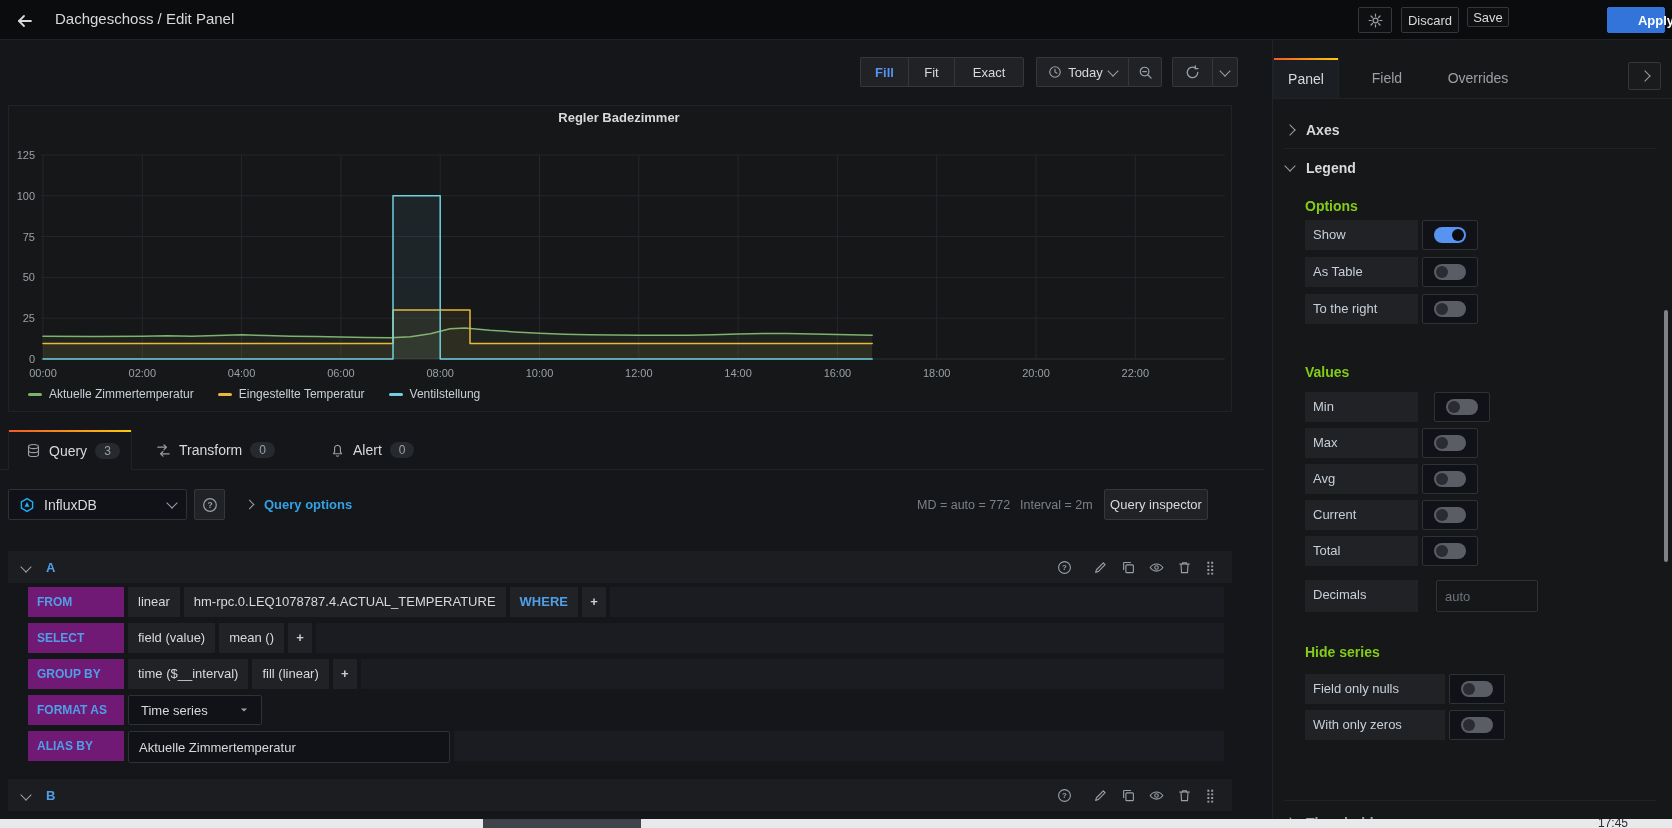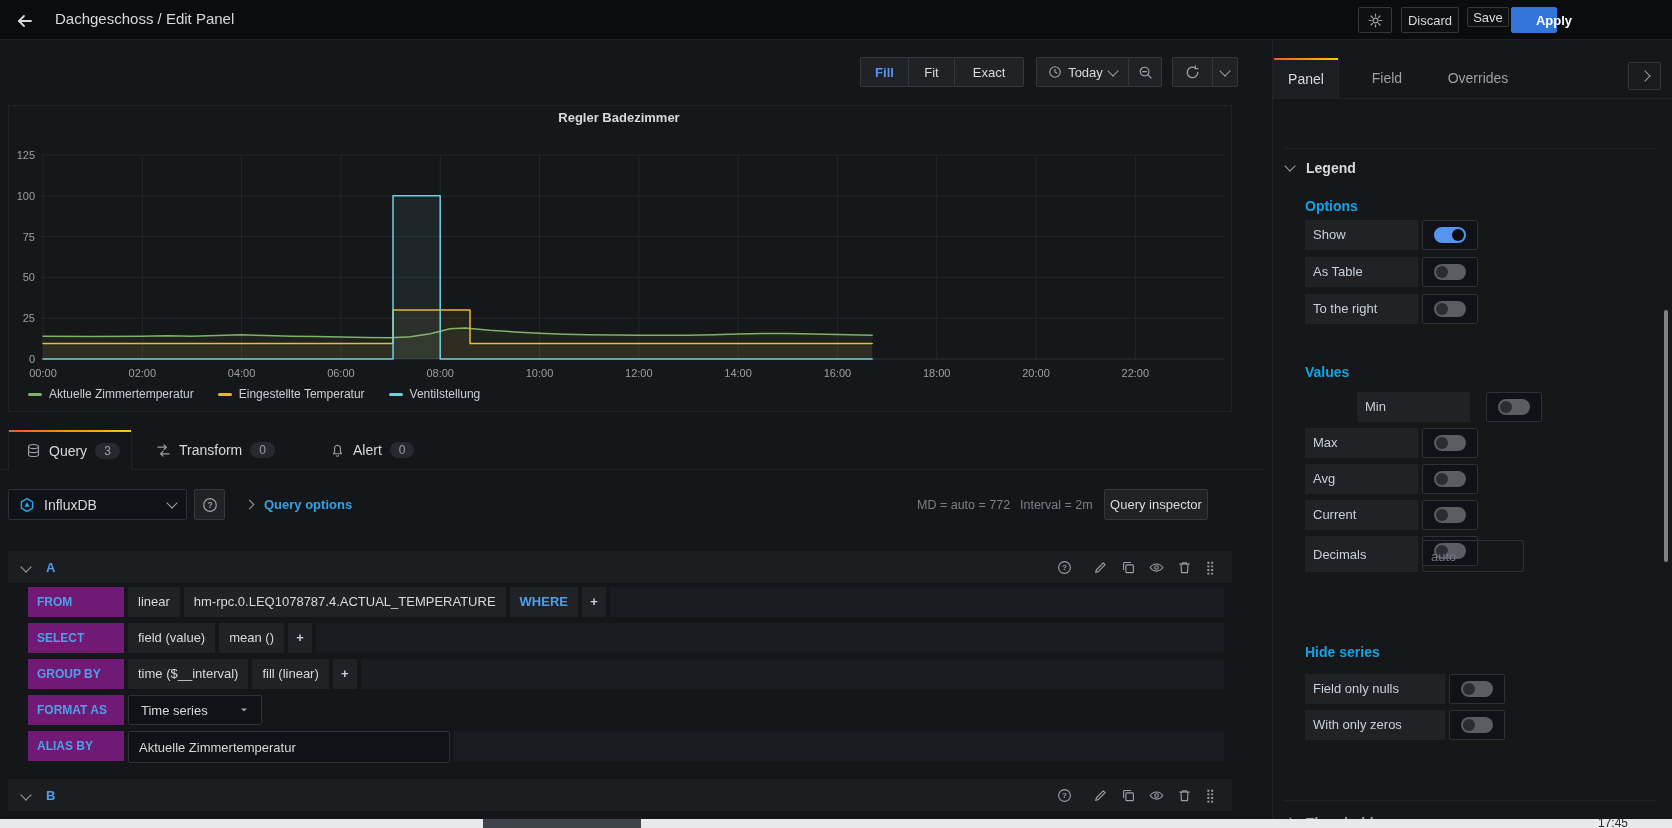--- a/index.html
+++ b/index.html
@@ -33,21 +33,21 @@
   .qcard-hdr{background:#1b1d21;display:flex;align-items:center;}
   .refid{color:#4f9fe8;font-size:13px;font-weight:700;}
   .iconrow{display:flex;align-items:center;gap:13px;color:#9aa0a6;}
   .darkinput{background:#101217;border:1px solid #2c3235;border-radius:2px;color:#d8d9da;font-size:13px;}
   .optlabel{background:#202226;color:#c7d0d9;font-size:13px;line-height:30px;padding-left:8px;box-sizing:border-box;width:113px;}
   .tgbox{width:56px;height:30px;background:#101217;border:1px solid #2c3235;border-radius:2px;display:flex;align-items:center;justify-content:center;box-sizing:border-box;}
   .pill{width:32px;height:16px;border-radius:9px;background:#5a5d64;position:relative;}
   .pill .knob{position:absolute;top:2px;left:2px;width:12px;height:12px;border-radius:50%;background:#2a2c32;}
   .pill.on{background:#5794f2;}
   .pill.on .knob{left:auto;right:2px;background:#0b0c0e;}
-  .sect{font-size:14px;font-weight:600;color:#0ea5e9;}
+  .sect{font-size:14px;font-weight:600;color:#84cc16;}
   .collapse-row{display:flex;align-items:center;gap:12px;font-size:14px;font-weight:600;color:#d8d9da;cursor:pointer;}
   .link{color:#33a2e5;font-weight:600;font-size:13px;cursor:pointer;}
   .dim{color:#7b8087;font-size:12.5px;}
   .legend{display:flex;gap:24px;align-items:center;}
   .legend .item{display:flex;gap:7px;align-items:center;font-size:12px;color:#c7d0d9;cursor:pointer;}
   .legend .swatch{width:14px;height:3px;border-radius:2px;display:inline-block;}
   .grip{font-size:13px;color:#9aa0a6;letter-spacing:-1px;}
   input::placeholder{color:#6e7380;}
 </style>
 </head>
@@ -69,21 +69,21 @@
   <div class="abs btn ghost" style="left:1358px;top:7px;width:34px;height:26px;">
     <span class="icon">
       <svg width="15" height="15" viewBox="0 0 16 16" fill="none" stroke="currentColor" stroke-width="1.3" stroke-linecap="round">
           <circle cx="8" cy="8" r="2.6"></circle>
           <path d="M8 1.2v2.2M8 12.6v2.2M1.2 8h2.2M12.6 8h2.2M3.2 3.2l1.6 1.6M11.2 11.2l1.6 1.6M12.8 3.2l-1.6 1.6M4.8 11.2l-1.6 1.6"></path>
         </svg>
     </span>
   </div>
   <div class="abs btn ghost" style="left:1401px;top:7px;width:58px;height:26px;">Discard</div>
   <div class="abs btn ghost" style="left:1467px;top:7px;width:42px;height:20px;">Save</div>
-  <div class="abs btn primary" style="left:1511px;top:7px;width:46px;height:26px;padding-left:40px;">Apply</div>
+  <div class="abs btn primary" style="left:1607px;top:7px;width:58px;height:26px;padding-left:40px;">Apply</div>
 
   <div class="abs group" style="left:860px;top:57px;height:30px;">
     <div class="btn" style="width:48px;color:#5794f2;font-weight:600;">Fill</div>
     <div class="btn" style="width:46px;">Fit</div>
     <div class="btn" style="width:70px;">Exact</div>
   </div>
   <div class="abs group" style="left:1036px;top:57px;height:30px;">
     <div class="btn" style="width:92px;">
       <span class="icon">
           <svg width="14" height="14" viewBox="0 0 16 16" fill="none" stroke="currentColor" stroke-width="1.3" stroke-linecap="round">
@@ -370,20 +370,24 @@
   <div class="abs" style="left:1273px;top:58px;width:66px;height:40px;background:#1b1e23;border-left:1px solid #202226;border-right:1px solid #202226;">
     <div class="tab-accent"></div>
     <div style="display:flex;align-items:center;justify-content:center;height:37px;font-size:14px;color:#d8d9da;">Panel</div>
   </div>
   <div class="abs" style="left:1356px;top:58px;width:62px;height:40px;display:flex;align-items:center;justify-content:center;font-size:14px;color:#9aa0a6;cursor:pointer;">Field</div>
   <div class="abs" style="left:1432px;top:58px;width:92px;height:40px;display:flex;align-items:center;justify-content:center;font-size:14px;color:#9aa0a6;cursor:pointer;">Overrides</div>
   <div class="abs btn ghost" style="left:1628px;top:62px;width:33px;height:28px;">
     <span class="chev r"></span>
   </div>
 
+  <div class="abs collapse-row" style="left:1286px;top:112px;width:370px;height:36px;">
+    <span class="chev r"></span>
+    <span>Axes</span>
+  </div>
   <div class="abs tabbar-line" style="left:1284px;top:148px;width:372px;height:1px;"></div>
 
   <div class="abs collapse-row" style="left:1286px;top:150px;width:370px;height:36px;">
     <span class="chev d" style="margin-top:-4px;"></span>
     <span>Legend</span>
   </div>
 
   <div class="abs sect" style="left:1305px;top:198px;">Options</div>
 
   <div class="abs" style="left:1305px;top:220px;display:flex;gap:4px;">
@@ -406,21 +410,21 @@
     <div class="optlabel">To the right</div>
     <div class="tgbox">
         <span class="pill">
           <span class="knob"></span>
         </span>
       </div>
   </div>
 
   <div class="abs sect" style="left:1305px;top:364px;">Values</div>
 
-  <div class="abs" style="left:1357px;top:392px;display:flex;gap:16px;justify-content:center;">
+  <div class="abs" style="left:1305px;top:392px;display:flex;gap:16px;justify-content:center;">
     <div class="optlabel">Min</div>
     <div class="tgbox">
         <span class="pill">
           <span class="knob"></span>
         </span>
       </div>
   </div>
   <div class="abs" style="left:1305px;top:428px;display:flex;gap:4px;">
     <div class="optlabel">Max</div>
     <div class="tgbox">
@@ -446,21 +450,21 @@
       </div>
   </div>
   <div class="abs" style="left:1305px;top:536px;display:flex;gap:4px;">
     <div class="optlabel">Total</div>
     <div class="tgbox">
         <span class="pill">
           <span class="knob"></span>
         </span>
       </div>
   </div>
-  <div class="abs" style="left:1305px;top:540px;display:flex;gap:4px;">
+  <div class="abs" style="left:1305px;top:580px;display:flex;gap:18px;">
     <div class="optlabel">Decimals</div>
     <input class="darkinput" style="width: 84px; height: 30px; padding: 0px 8px; outline: none; background: transparent;" placeholder="auto">
   </div>
 
   <div class="abs sect" style="left:1305px;top:644px;">Hide series</div>
 
   <div class="abs" style="left:1305px;top:674px;display:flex;gap:4px;">
     <div class="optlabel" style="width:140px;">Field only nulls</div>
     <div class="tgbox">
         <span class="pill">

